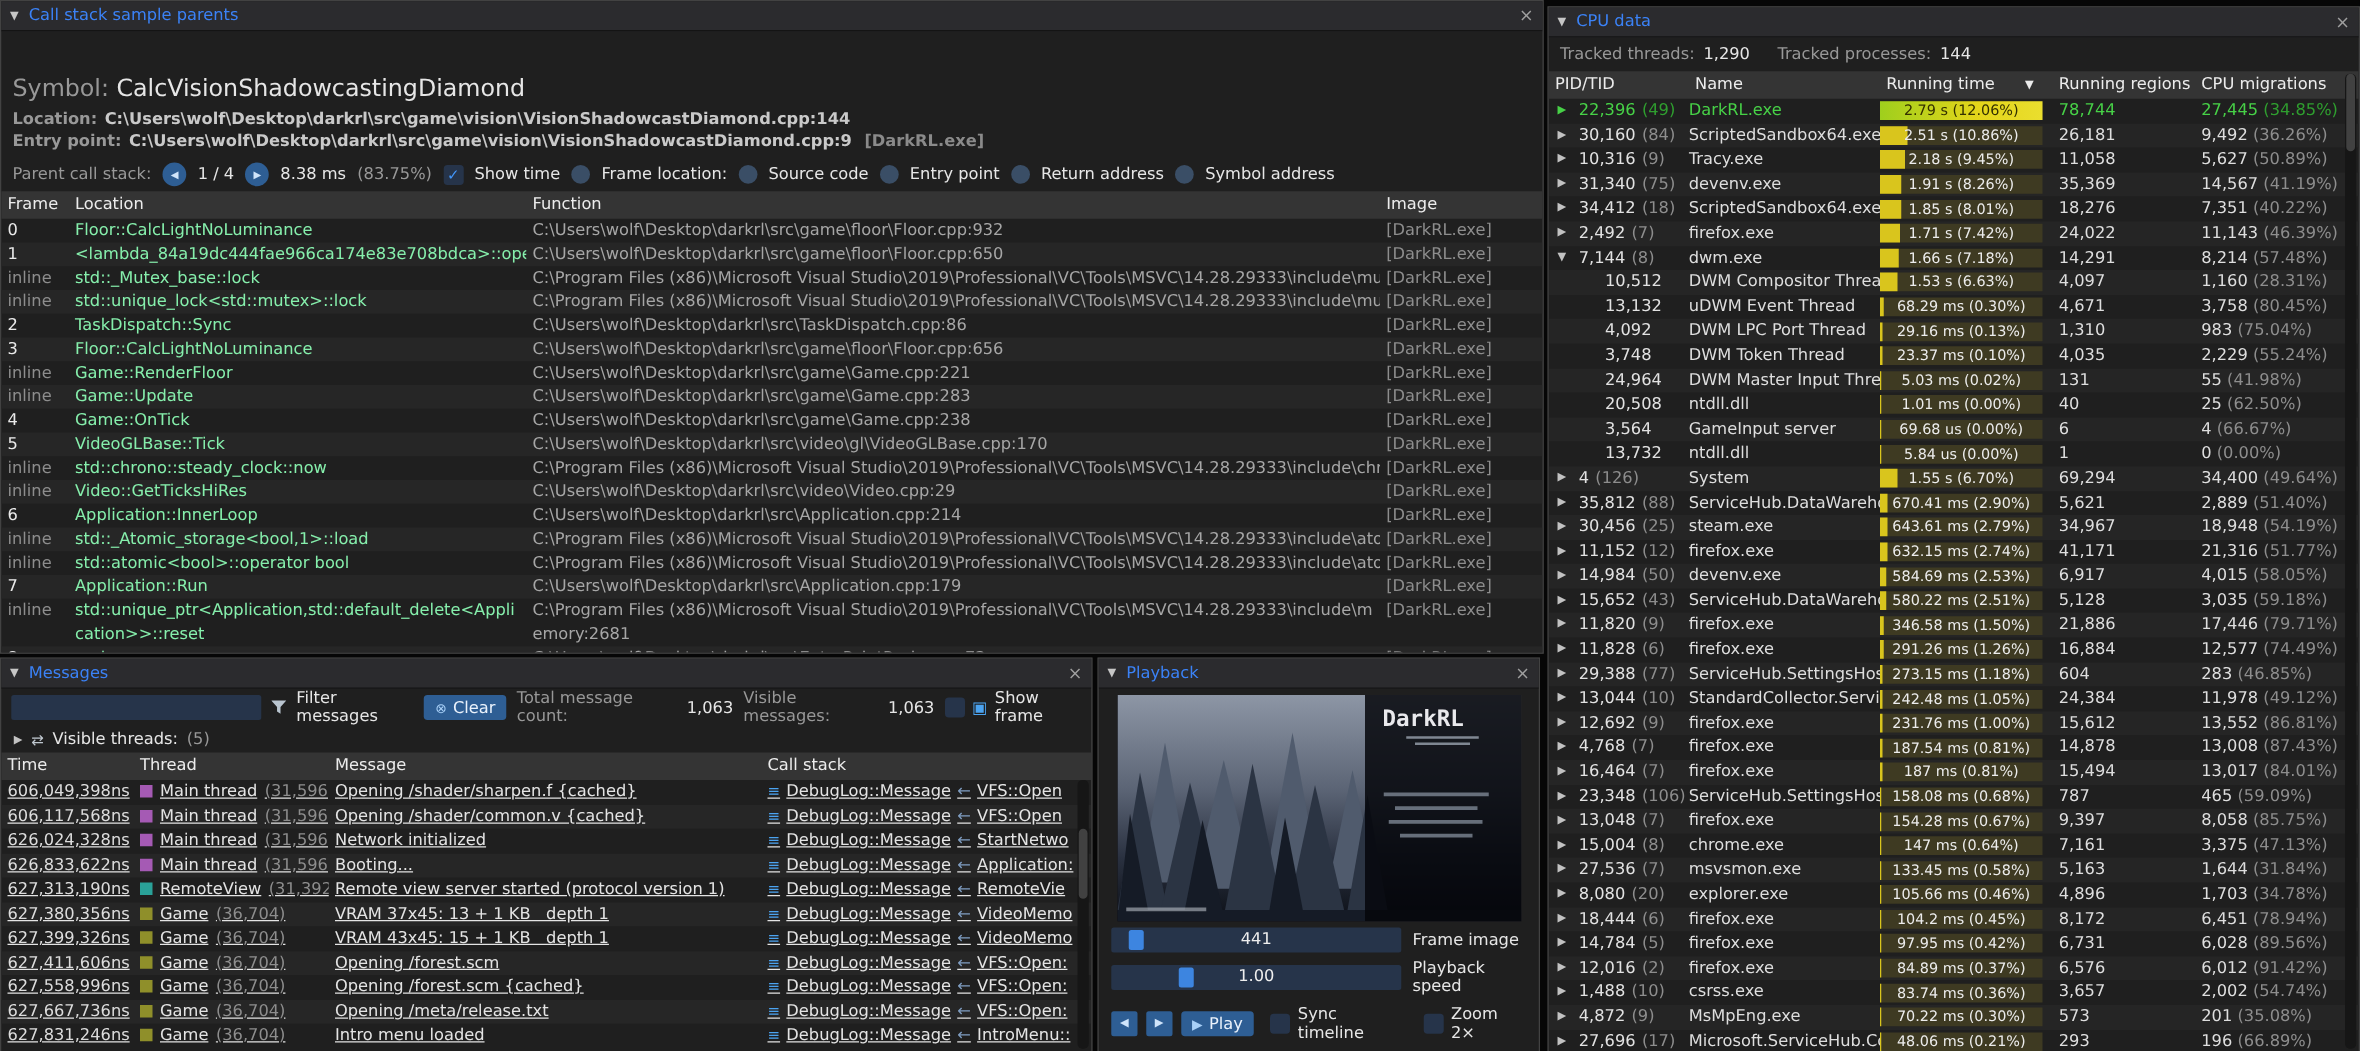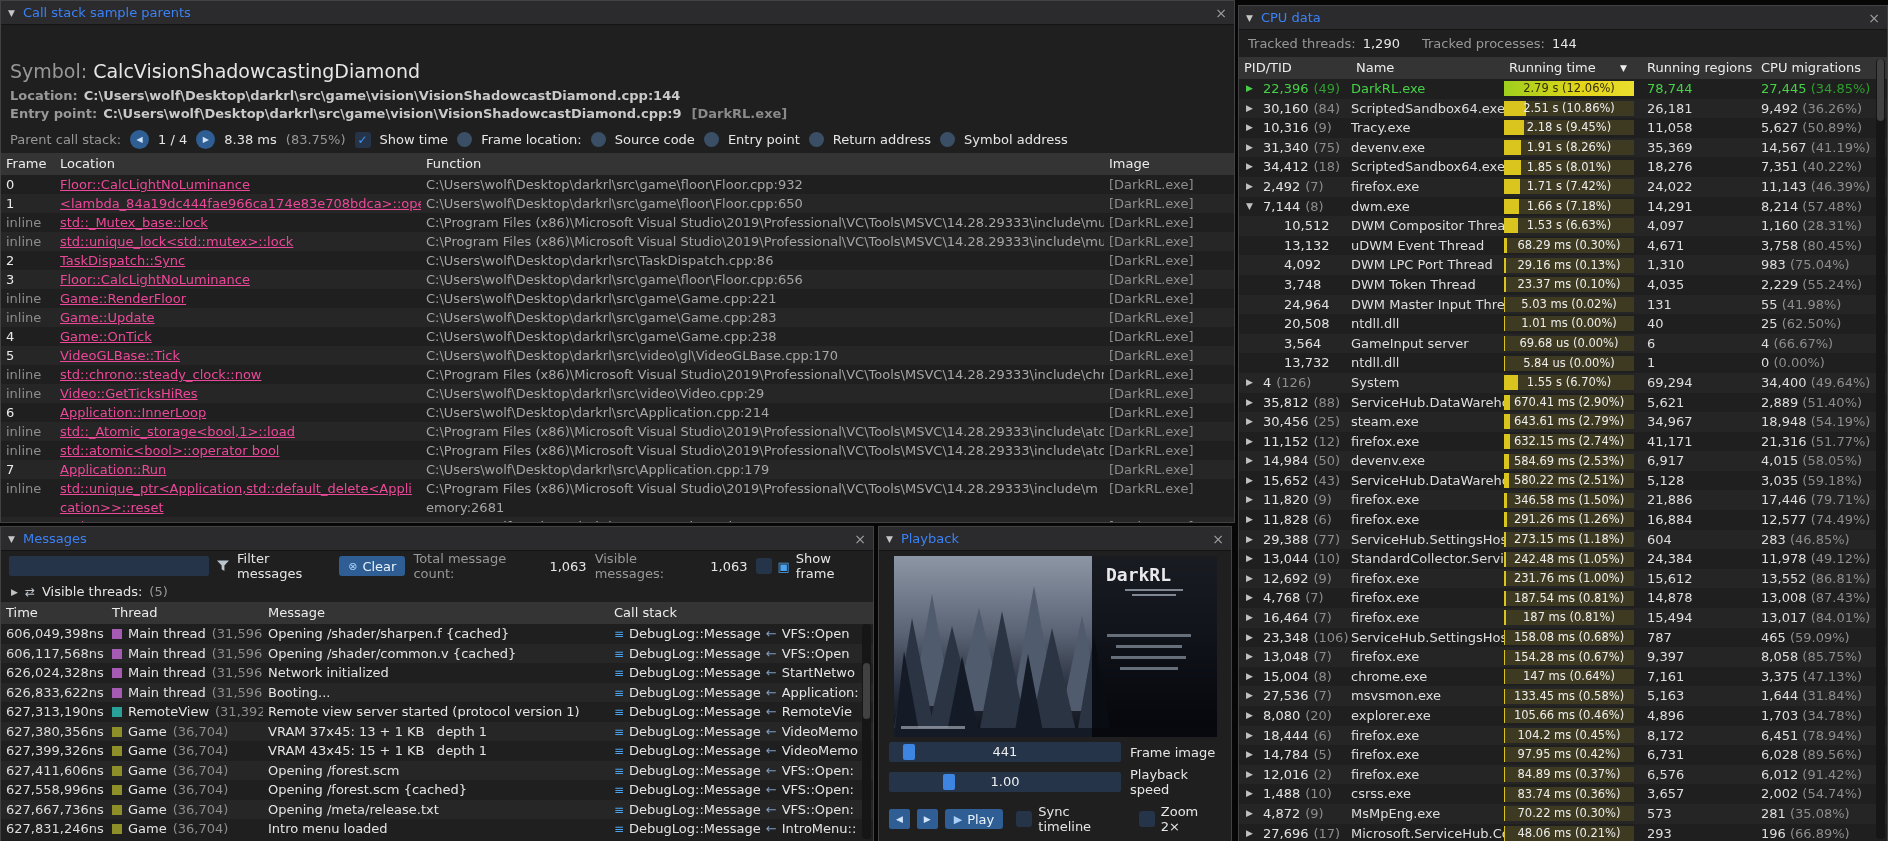--- a/index.html
+++ b/index.html
@@ -28,35 +28,35 @@
   .radio{width:15px;height:15px;border-radius:50%;background:#3a4e66;display:inline-block;flex:0 0 15px;}
   .thead{background:#343434;display:grid;height:22px;line-height:22px;color:#ececec;flex:0 0 22px;}
   .thead>div{padding:0 5px;overflow:hidden;white-space:nowrap;}
   .cs-grid{grid-template-columns:54px 366px 683px 1fr;}
   .tbody{flex:1 1 auto;overflow:hidden;}
   .csr{display:grid;grid-template-columns:54px 366px 683px 1fr;}
   .csr.odd{background:#262626;}
   .csr .cell{padding:0 5px;line-height:19px;height:19px;white-space:nowrap;overflow:hidden;}
   .csr.wrap .cell{white-space:normal;height:auto;word-break:break-all;}
   .cell.frame{color:#eaeaea;} .cell.frame.dimf{color:#8d8d8d;}
-  .cell.func{color:#ec4899;text-decoration:underline;} .cell.loc{color:#a6a6a6;} .cell.img{color:#8d8d8d;}
+  .cell.func{color:#86efac;} .cell.loc{color:#a6a6a6;} .cell.img{color:#8d8d8d;}
 
   
   #win-messages{left:0;top:526px;width:872px;height:315px;}
   .msg-toolbar{flex:0 0 28px;display:flex;align-items:center;gap:8px;padding:0 8px;}
   .filter-input{width:205px;height:20px;background:#26344a;border:none;border-radius:2px;color:#e6e6e6;padding:0 5px;font:12px "DejaVu Sans",sans-serif;outline:none;}
   .btn{height:20px;display:inline-flex;align-items:center;gap:5px;background:#2e5e94;color:#eaf2fc;border-radius:3px;padding:0 9px;}
   .btn .bicon{color:#a8d0f8;font-size:11px;}
   .icon-blue{color:#4ba3f0;}
   .showframe{margin-left:auto;display:inline-flex;align-items:center;gap:6px;}
   .threads-line{flex:0 0 21px;display:flex;align-items:center;gap:7px;padding:0 10px;}
   .tree-arrow{font-size:9px;color:#c2c2c2;}
   .shuffle{color:#bfc7cf;font-size:12px;}
   .msg-grid{grid-template-columns:106px 156px 346px 1fr;}
-  .msgr{display:grid;grid-template-columns:106px 156px 346px 1fr;height:19.5px;line-height:19.5px;}
+  .msgr{display:grid;grid-template-columns:106px 156px 346px 1fr;height:19.5px;line-height:19.5px;text-decoration:underline;}
   .msgr.odd{background:#262626;}
   .msgr .cell{padding:0 5px;white-space:pre;overflow:hidden;}
   .msgr .time{color:#dcdcdc;}
   .sq{display:inline-block;width:10px;height:10px;margin-right:6px;vertical-align:-1px;}
   .tid{color:#8d8d8d;margin-left:6px;}
   .stack .arrow{color:#7e9cc0;margin:0 5px;}
   .stack .sicon{color:#4ba3f0;margin-right:5px;font-size:12px;}
 
   
   #win-playback{left:878px;top:526px;width:352px;height:315px;}
@@ -1067,21 +1067,21 @@
             <span class="cnt">(9)</span>
           </div>
           <div class="cell name">MsMpEng.exe</div>
           <div class="cell barc">
             <div class="bar">
               <div class="fill" style="width: 0.5%;"></div>
               <div class="btxt">70.22 ms (0.30%)</div>
             </div>
           </div>
           <div class="cell reg">573</div>
-          <div class="cell mig"><span class="migv">281</span><span class="cnt"> (35.08%)</span></div>
+          <div class="cell mig"><span class="migv">201</span><span class="cnt"> (35.08%)</span></div>
         </div>
         <div class="cpur">
           <div class="cell pidc">
             <span class="exp">▶</span>
             <span class="pid">27,696</span>
             <span class="cnt">(17)</span>
           </div>
           <div class="cell name">Microsoft.ServiceHub.Co</div>
           <div class="cell barc">
             <div class="bar">

